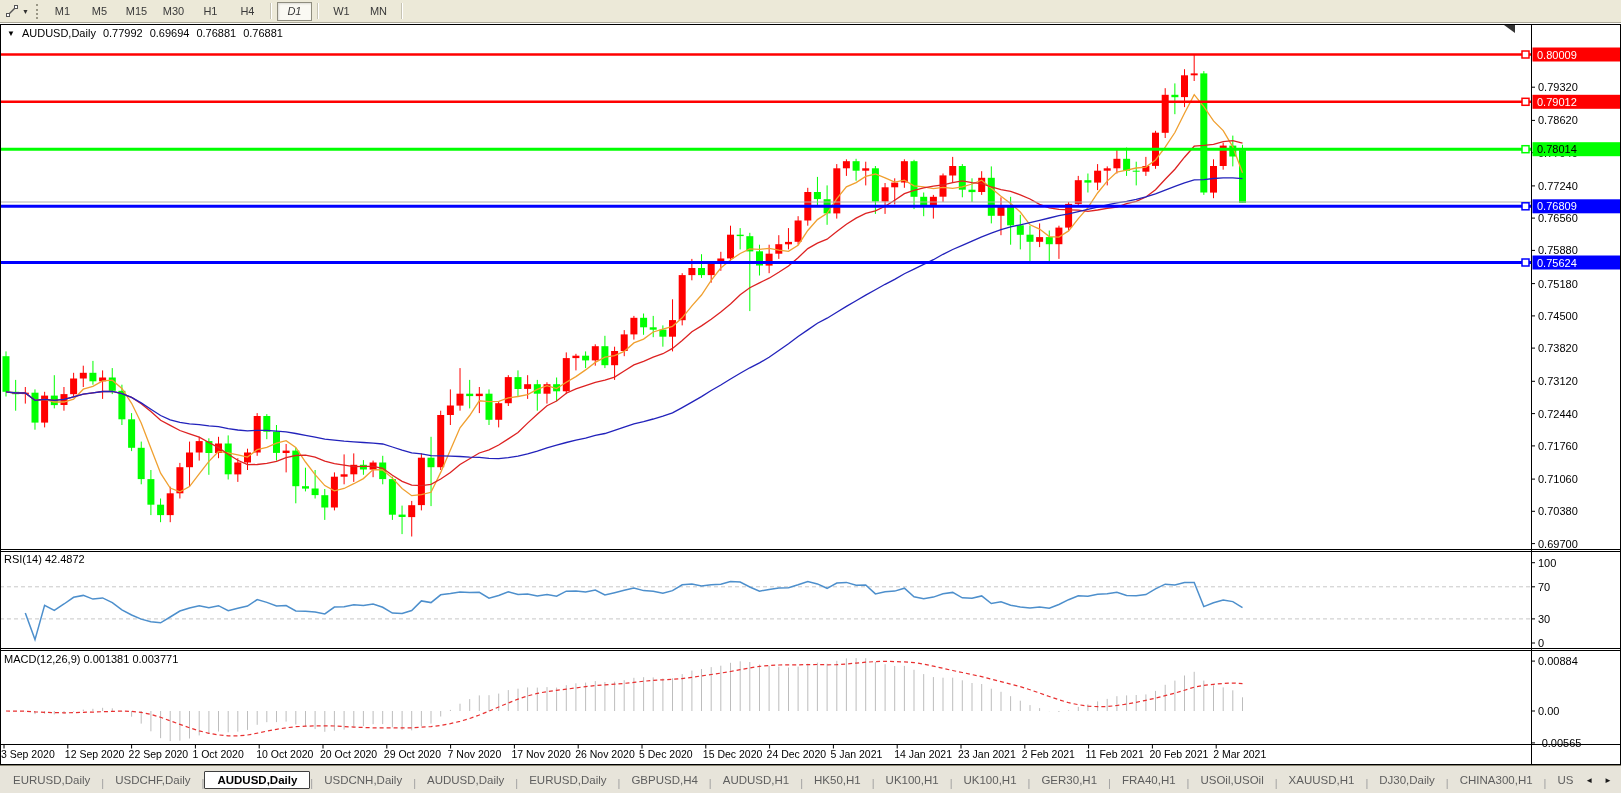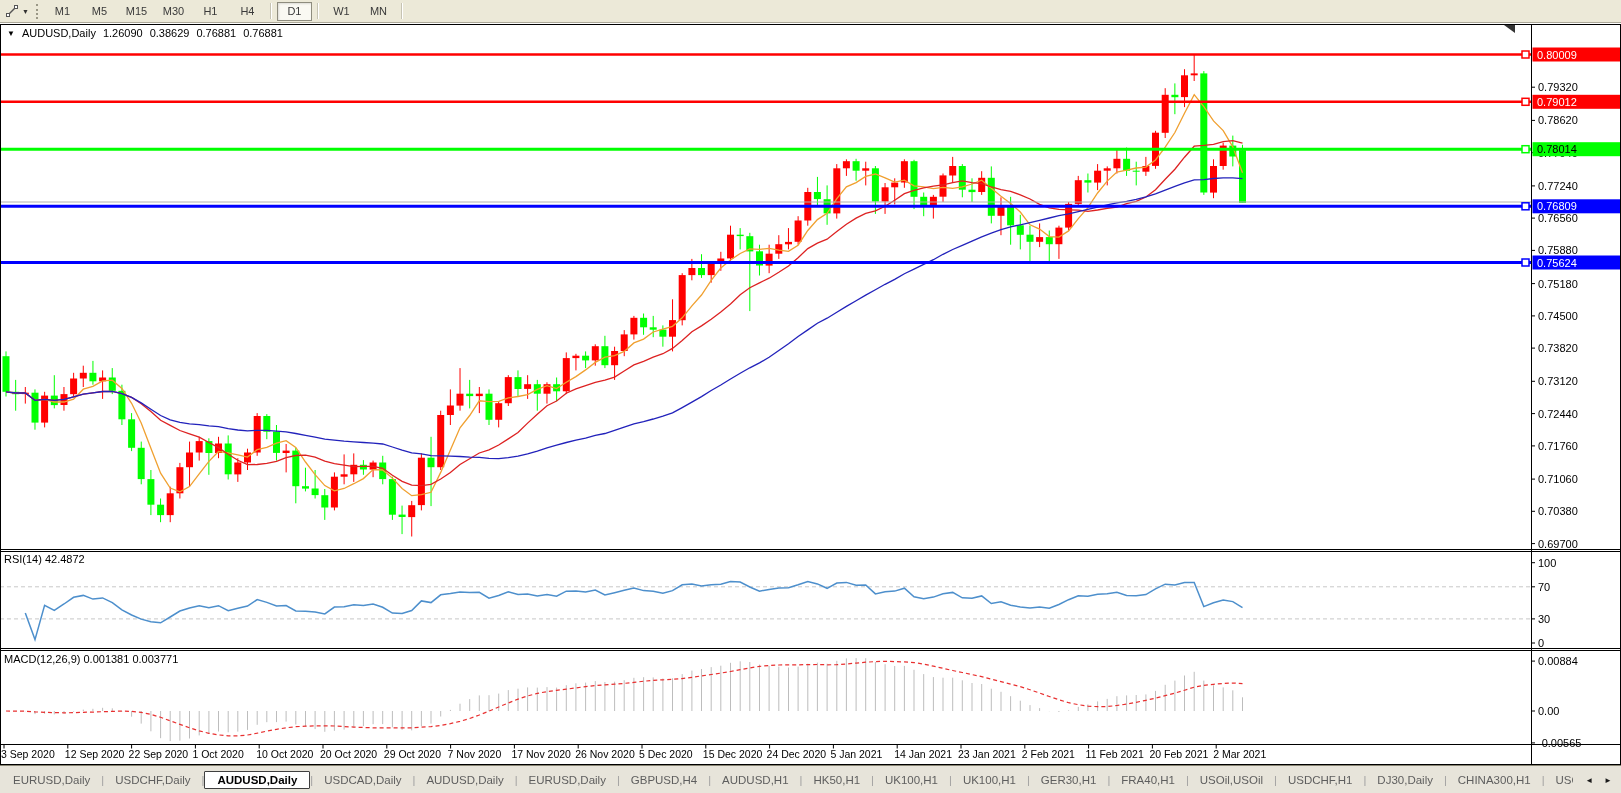--- a/index.html
+++ b/index.html
@@ -7,21 +7,21 @@
         font-family:"Liberation Sans",sans-serif;}
   .toolbar{position:absolute;top:0;left:0;width:100%;height:23px;background:#ECE9D8;
            border-bottom:1px solid #ACA899;display:flex;align-items:center;
            padding-left:3px;box-sizing:border-box;z-index:3;}
   .tool-icon{width:18px;height:17px;display:flex;align-items:center;justify-content:center;}
   .dd{font-size:7px;color:#333;padding:0 4px 0 1px;}
   .grip{height:15px;border-left:2px dotted #9A9786;margin:0 6px 0 3px;}
   .tb-div{width:1px;height:16px;background:#C6C3B3;border-right:1px solid #FFF;margin:0 4px;}
   .tf-btn{min-width:27px;height:17px;line-height:17px;text-align:center;font-size:11px;
           color:#3A3A3A;border:1px solid transparent;margin:0 1px;padding:0 3px;}
-  .tf-btn.active{background:#FAF9F3;border:1px solid #8E8C7E;box-shadow:inset 1px 1px 2px rgba(0,0,0,.12);}
+  .tf-btn.active{background:#FAF9F3;border:1px solid #8E8C7E;box-shadow:inset 1px 1px 2px rgba(0,0,0,.12);font-style:italic;}
   svg#chart{position:absolute;top:0;left:0;z-index:1;}
   svg text{font-family:"Liberation Sans",sans-serif;}
   .chart-title{position:absolute;top:27px;left:7px;z-index:2;font-size:11px;color:#000;
                display:flex;gap:7px;align-items:center;}
   .chart-title .tri{font-size:8px;}
   .tabbar{position:absolute;left:0;bottom:0;width:100%;height:28px;background:#E7E4DA;
           border-top:1px solid #878472;display:flex;align-items:center;box-sizing:border-box;
           padding:0 2px;overflow:hidden;z-index:3;}
   .tab{font-size:11.5px;color:#5E5E5E;padding:3px 11px;white-space:nowrap;flex:0 0 auto;}
   .tab.active{background:#FFF;border:1px solid #3F3F3F;color:#000;font-weight:bold;
@@ -589,35 +589,35 @@
         <line x1="0" y1="650.5" x2="1621" y2="650.5" stroke="#000" stroke-width="1"></line>
         <line x1="0" y1="744.5" x2="1621" y2="744.5" stroke="#000" stroke-width="1"></line>
         <line x1="1531.5" y1="24" x2="1531.5" y2="765" stroke="#000"></line>
         <rect x="0.5" y="24.5" width="1620" height="740" fill="none" stroke="#000"></rect>
       </g>
     </svg>
 
   <div class="chart-title">
     <span class="tri">▼</span>
     <span>AUDUSD,Daily</span>
-    <span>1.26090</span>
-    <span>0.38629</span>
+    <span>0.77992</span>
+    <span>0.69694</span>
     <span>0.76881</span>
     <span>0.76881</span>
   </div>
 
   <div class="tabbar">
-    <span id="tabs" style="display:flex;align-items:center;">
+    <span id="tabs" style="display:flex;align-items:flex-end;">
         <span class="tab">EURUSD,Daily</span>
         <span class="tab-sep">|</span>
         <span class="tab">USDCHF,Daily</span>
         <span class="tab-sep">|</span>
         <span class="tab active">AUDUSD,Daily</span>
         <span class="tab-sep">|</span>
-        <span class="tab">USDCAD,Daily</span>
+        <span class="tab">USDCNH,Daily</span>
         <span class="tab-sep">|</span>
         <span class="tab">AUDUSD,Daily</span>
         <span class="tab-sep">|</span>
         <span class="tab">EURUSD,Daily</span>
         <span class="tab-sep">|</span>
         <span class="tab">GBPUSD,H4</span>
         <span class="tab-sep">|</span>
         <span class="tab">AUDUSD,H1</span>
         <span class="tab-sep">|</span>
         <span class="tab">HK50,H1</span>
@@ -625,21 +625,21 @@
         <span class="tab">UK100,H1</span>
         <span class="tab-sep">|</span>
         <span class="tab">UK100,H1</span>
         <span class="tab-sep">|</span>
         <span class="tab">GER30,H1</span>
         <span class="tab-sep">|</span>
         <span class="tab">FRA40,H1</span>
         <span class="tab-sep">|</span>
         <span class="tab">USOil,USOil</span>
         <span class="tab-sep">|</span>
-        <span class="tab">USDCHF,H1</span>
+        <span class="tab">XAUUSD,H1</span>
         <span class="tab-sep">|</span>
         <span class="tab">DJ30,Daily</span>
         <span class="tab-sep">|</span>
         <span class="tab">CHINA300,H1</span>
         <span class="tab-sep">|</span>
         <span class="tab">USOil,</span>
       </span>
     <span class="tab-arrows">
       <span>◄</span>
       <span>►</span>

